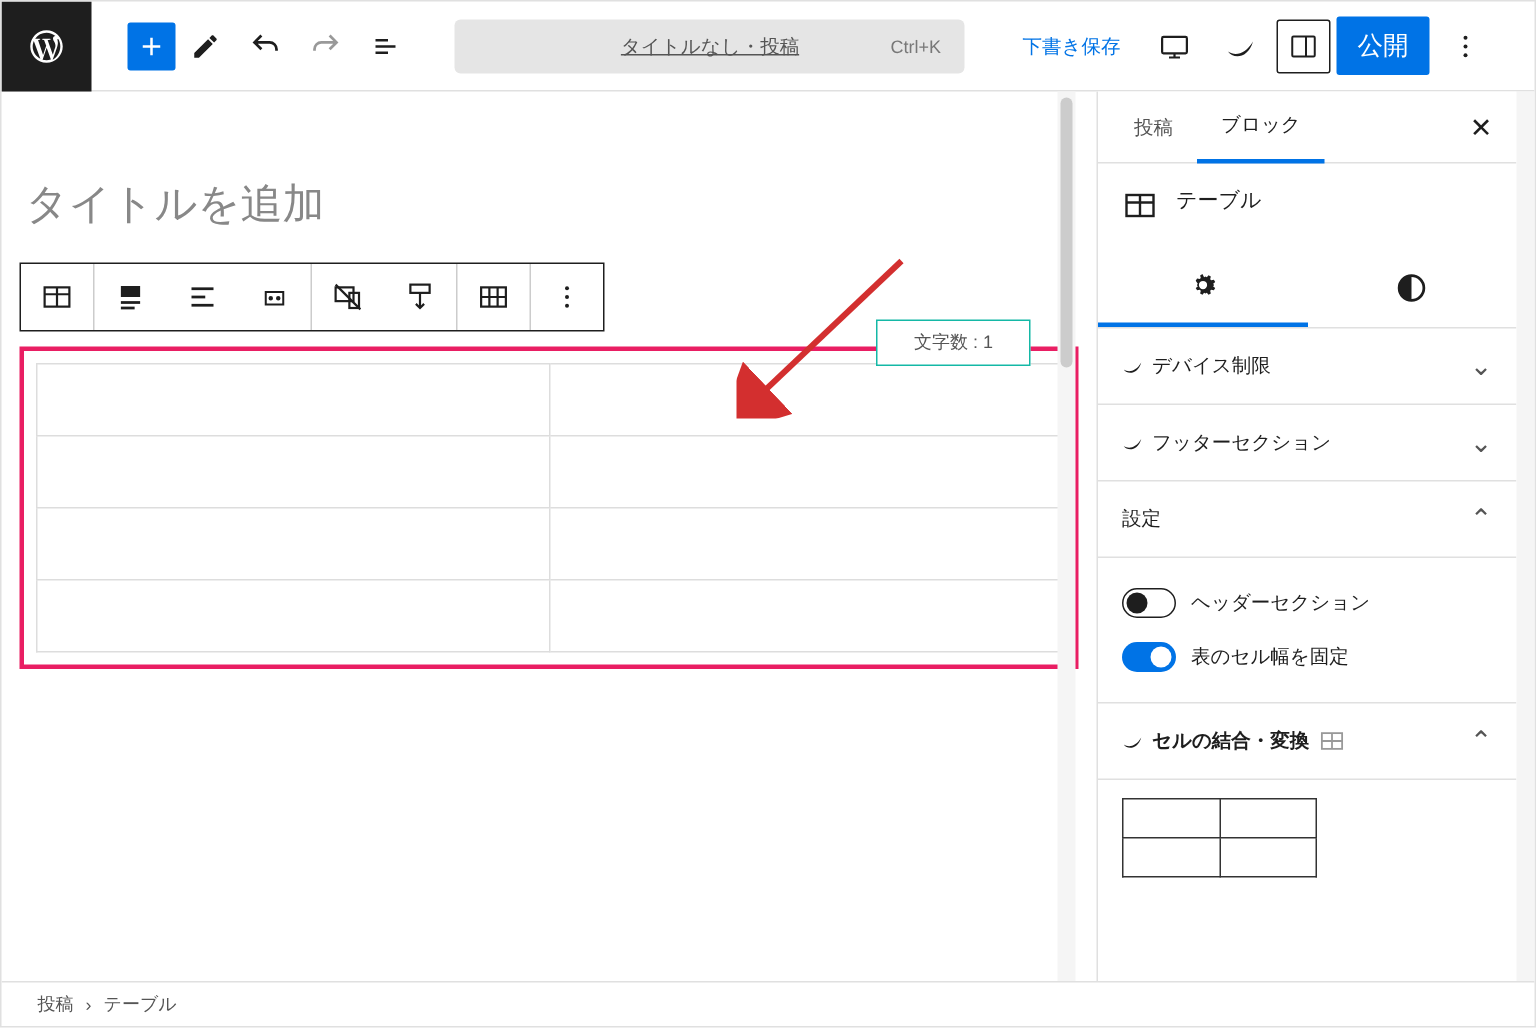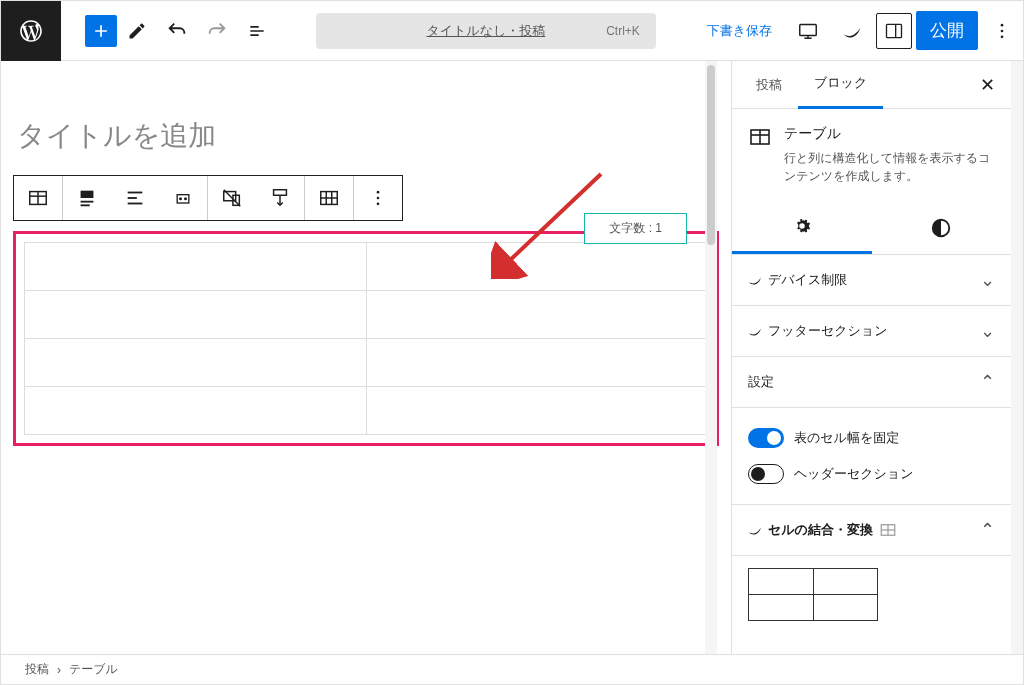--- a/index.html
+++ b/index.html
@@ -8,21 +8,21 @@
     
     .top-bar { height: 60px; display: flex; align-items: center; border-bottom: 1px solid #e0e0e0; padding: 0; }
     .wp-logo { width: 60px; height: 60px; background: #1e1e1e; display: flex; align-items: center; justify-content: center; }
     .wp-logo svg { fill: #fff; }
     .add-btn { width: 32px; height: 32px; background: #0073e6; border-radius: 2px; display: flex; align-items: center; justify-content: center; color: #fff; font-size: 22px; margin-left: 24px; cursor: pointer; }
     .toolbar-icon-btn { width: 40px; height: 40px; display: flex; align-items: center; justify-content: center; cursor: pointer; color: #1e1e1e; }
     .toolbar-icon-btn.faded { color: #999; }
     .doc-title-bar { flex: 1; display: flex; justify-content: center; }
     .doc-title-field { width: 340px; height: 36px; background: #e5e5e5; border-radius: 4px; display: flex; align-items: center; justify-content: center; position: relative; color: #555; font-size: 13px; text-decoration: underline; }
     .doc-title-field .shortcut { position: absolute; right: 16px; color: #777; font-size: 12px; }
-    .right-actions { display: flex; align-items: center; gap: 4px; padding-right: 1px; }
+    .right-actions { display: flex; align-items: center; gap: 4px; padding-right: 26px; }
     .save-draft-link { color: #0073e6; font-size: 13px; padding: 8px 12px; cursor: pointer; }
     .publish-btn { background: #0073e6; color: #fff; padding: 8px 14px; border-radius: 2px; font-size: 17px; cursor: pointer; }
     .tb-icon { width: 40px; height: 40px; display: flex; align-items: center; justify-content: center; cursor: pointer; }
     .tb-icon.boxed { border: 1px solid #1e1e1e; border-radius: 2px; width: 36px; height: 36px; }
     
     
     .layout { display: flex; height: calc(100% - 60px - 30px); }
     .editor-canvas { flex: 1; padding: 56px 8px 0 8px; position: relative; overflow: hidden; }
     .editor-inner { padding: 0 4px; }
     .page-title-input { font-size: 28px; color: #888; font-weight: 400; margin-bottom: 20px; padding-left: 4px; }
@@ -270,21 +270,20 @@
     <div class="block-info">
       <div class="block-info-icon">
         <svg width="24" height="24" viewBox="0 0 24 24" fill="none" stroke="currentColor" stroke-width="1.6">
             <rect x="3" y="5" width="18" height="14"></rect>
             <line x1="3" y1="10" x2="21" y2="10"></line>
             <line x1="12" y1="5" x2="12" y2="19"></line>
           </svg>
       </div>
       <div class="block-info-text">
         <h3>テーブル</h3>
-        <p>行と列に構造化して情報を表示するコンテンツを作成します。</p>
       </div>
     </div>
     <div class="sub-tabs">
       <div class="sub-tab active">
         <svg width="22" height="22" viewBox="0 0 24 24" fill="currentColor">
             <path d="M19.4 13l.6-1-.6-1 1.5-1.2-1-1.7-1.9.5-.8-.8.5-1.9-1.7-1-1.2 1.5-1-.6-1 .6L11.6 4l-1.7 1 .5 1.9-.8.8-1.9-.5-1 1.7L8.2 11l-.6 1 .6 1-1.5 1.2 1 1.7 1.9-.5.8.8-.5 1.9 1.7 1 1.2-1.5 1 .6 1-.6 1.2 1.5 1.7-1-.5-1.9.8-.8 1.9.5 1-1.7L19.4 13zM12 15a3 3 0 110-6 3 3 0 010 6z"></path>
           </svg>
       </div>
       <div class="sub-tab">
         <svg width="22" height="22" viewBox="0 0 24 24" fill="currentColor">
@@ -309,30 +308,30 @@
         <span>フッターセクション</span>
       </span>
       <span class="chevron">⌄</span>
     </div>
     <div class="panel-row">
       <span class="panel-row-title">設定</span>
       <span class="chevron">⌃</span>
     </div>
     <div class="panel-body">
       <div class="toggle-row">
+        <div class="toggle off">
+            <div class="toggle-knob"></div>
+          </div>
+        <span>ヘッダーセクション</span>
+      </div>
+      <div class="toggle-row">
         <div class="toggle on">
             <div class="toggle-knob"></div>
           </div>
         <span>表のセル幅を固定</span>
-      </div>
-      <div class="toggle-row">
-        <div class="toggle off">
-            <div class="toggle-knob"></div>
-          </div>
-        <span>ヘッダーセクション</span>
       </div>
     </div>
     <div class="panel-row">
       <span class="panel-row-title" style="font-weight:700">
         <svg class="swoosh" viewBox="0 0 24 24" fill="currentColor">
             <path d="M2 16c6 4 14 2 20-8-4 14-16 14-20 8z"></path>
           </svg>
         <span>セルの結合・変換</span>
         <svg width="18" height="18" viewBox="0 0 24 24" fill="none" stroke="#999" stroke-width="1.6">
             <rect x="3" y="5" width="18" height="14"></rect>

